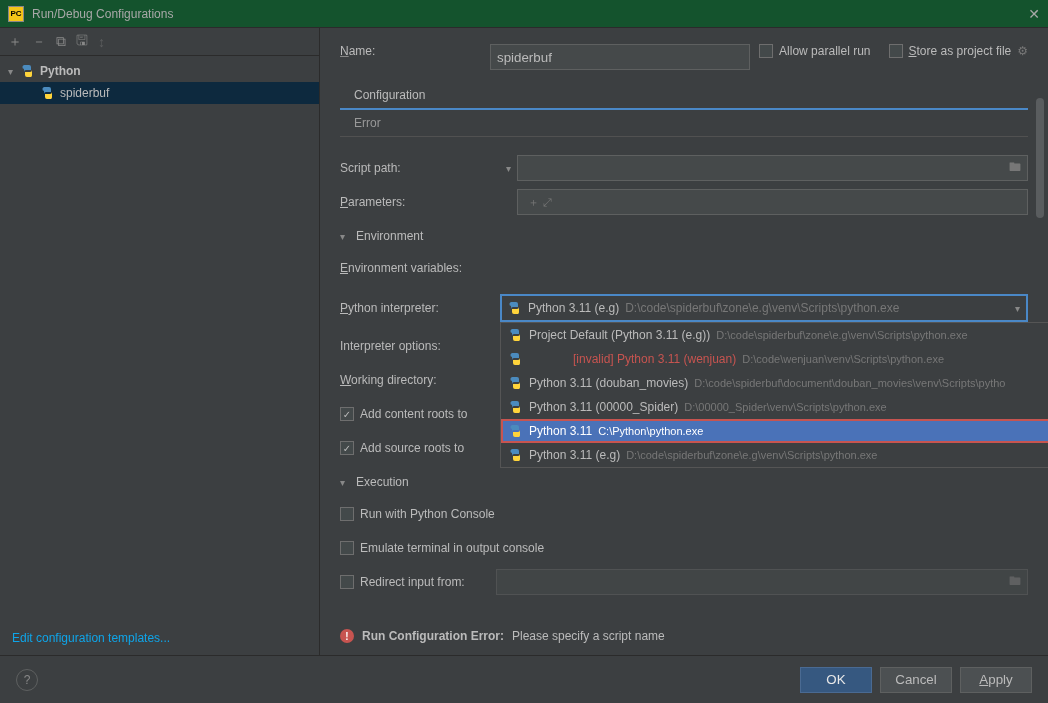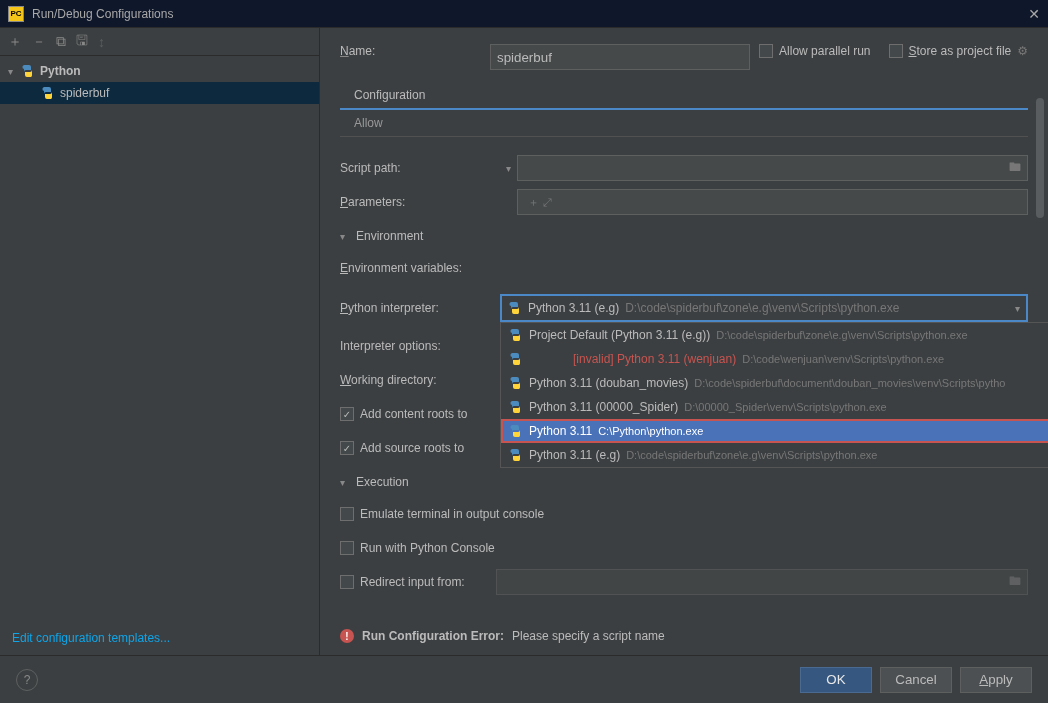--- a/index.html
+++ b/index.html
@@ -1,18 +1,18 @@
 <!DOCTYPE html>
 <html><head>
 <meta charset="utf-8">
 <style>
 * { box-sizing: border-box; margin: 0; padding: 0; font-family: "Segoe UI", Arial, sans-serif; }
 body { width: 1048px; height: 703px; background: #3c3f41; color: #bbbbbb; font-size: 12px; overflow: hidden; }
 
-.titlebar { height: 28px; background: #0f172a; border-bottom: 1px solid #2b2b2b; display: flex; align-items: center; padding: 0 8px; }
+.titlebar { height: 28px; background: #14532d; border-bottom: 1px solid #2b2b2b; display: flex; align-items: center; padding: 0 8px; }
 .titlebar .pc-icon { width: 16px; height: 16px; background: #f5c518; display: flex; align-items: center; justify-content: center; font-size: 8px; font-weight: bold; color: #000; border: 1px solid #888; margin-right: 8px; }
 .titlebar .title-text { flex: 1; color: #a8a8a8; }
 .titlebar .close { color: #a8a8a8; cursor: pointer; font-size: 14px; }
 
 .content { display: flex; height: calc(703px - 28px - 48px); }
 
 .sidebar { width: 320px; background: #3c3f41; border-right: 1px solid #2b2b2b; display: flex; flex-direction: column; }
 .toolbar { height: 28px; display: flex; align-items: center; padding: 0 8px; gap: 10px; border-bottom: 1px solid #2b2b2b; }
 .toolbar .tb-icon { color: #888; font-size: 14px; cursor: pointer; }
 .tree { flex: 1; padding: 4px 0; }
@@ -134,21 +134,21 @@
       <span class="checkbox"></span>
       <span>Allow parallel run</span>
       <span style="width:18px"></span>
       <span class="checkbox"></span>
       <span><u>S</u>tore as project file</span>
       <span class="gear-icon">⚙</span>
     </div>
 
     <div class="tabs">
       <div class="tab active">Configuration</div>
-      <div class="tab">Allow</div>
+      <div class="tab">Error</div>
     </div>
 
     <div class="form-row">
       <div class="form-label">Script path:</div>
       <span class="dropdown-arrow">▾</span>
       <div class="form-field">
         <div class="field-box">
           <span></span>
           <span class="field-icon-right folder-icon">🖿</span>
         </div>
@@ -272,25 +272,25 @@
       <span>Add source roots to</span>
     </div>
 
     <div class="section-header">
       <span class="arr">▾</span>
       <span>Execution</span>
     </div>
 
     <div class="form-row">
       <span class="checkbox"></span>
+      <span>Run with Python Console</span>
+    </div>
+    <div class="form-row">
+      <span class="checkbox"></span>
       <span>Emulate terminal in output console</span>
-    </div>
-    <div class="form-row">
-      <span class="checkbox"></span>
-      <span>Run with Python Console</span>
     </div>
     <div class="form-row">
       <span class="checkbox"></span>
       <span style="width:136px;display:inline-block">Redirect input from:</span>
       <div class="form-field">
         <div class="field-box" style="opacity:.6">
           <span></span>
           <span class="field-icon-right folder-icon">🖿</span>
         </div>
       </div>

